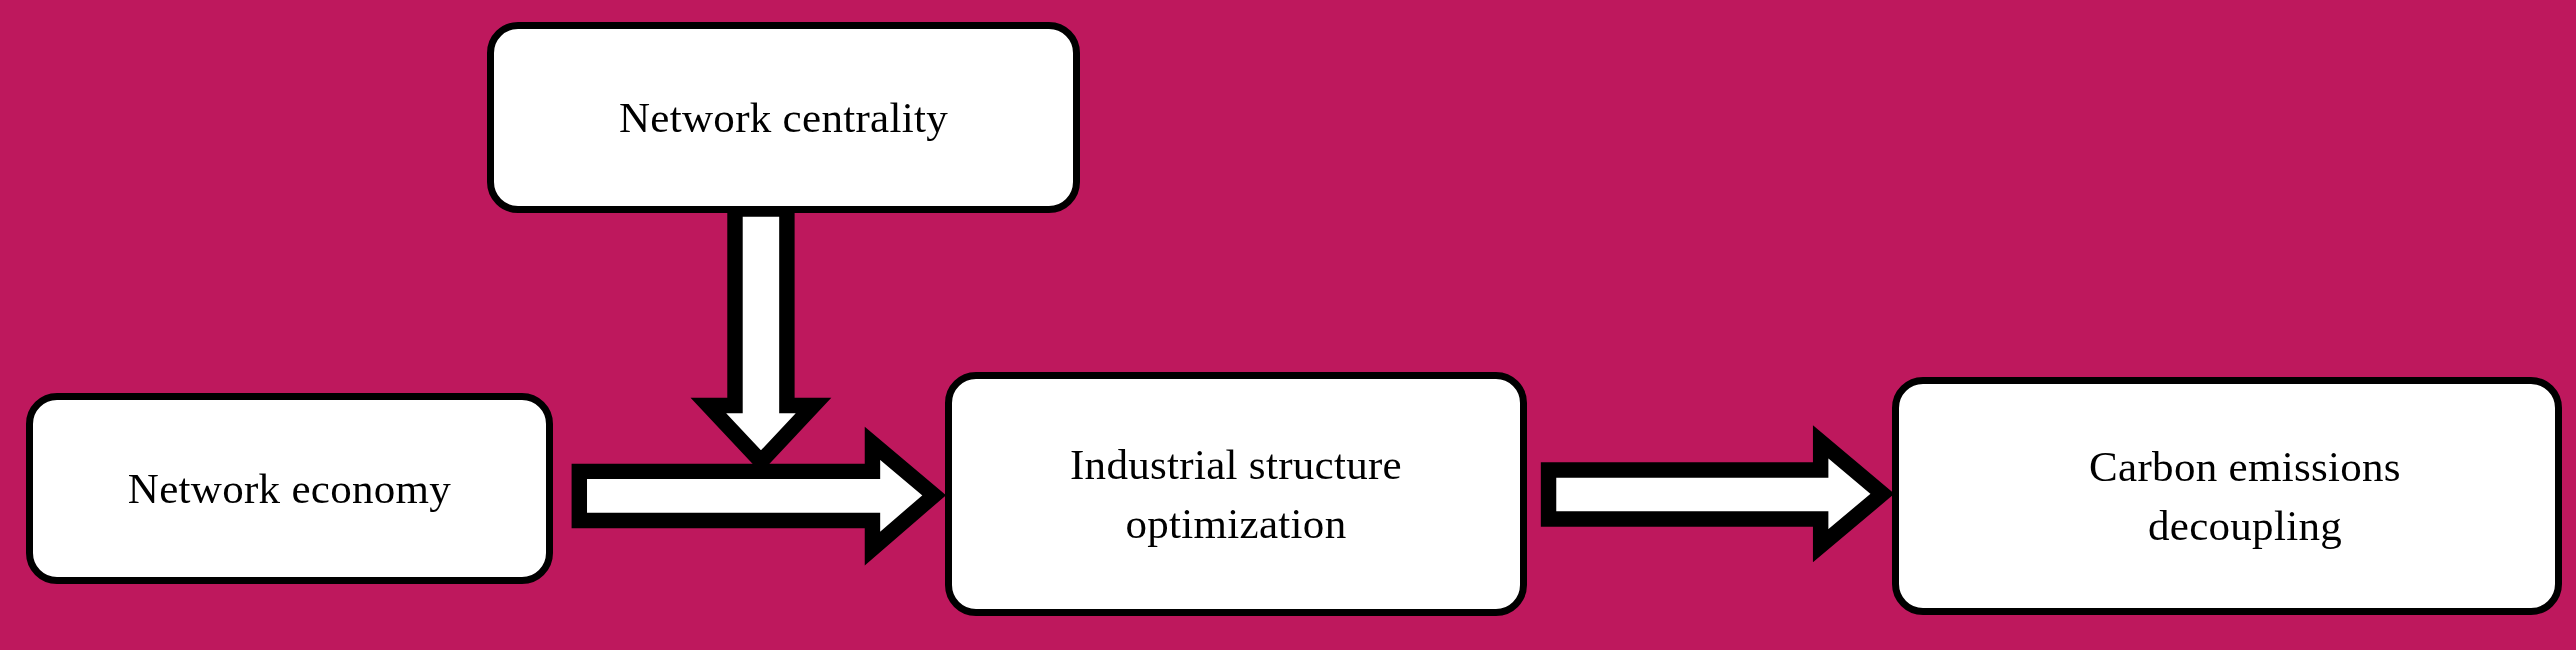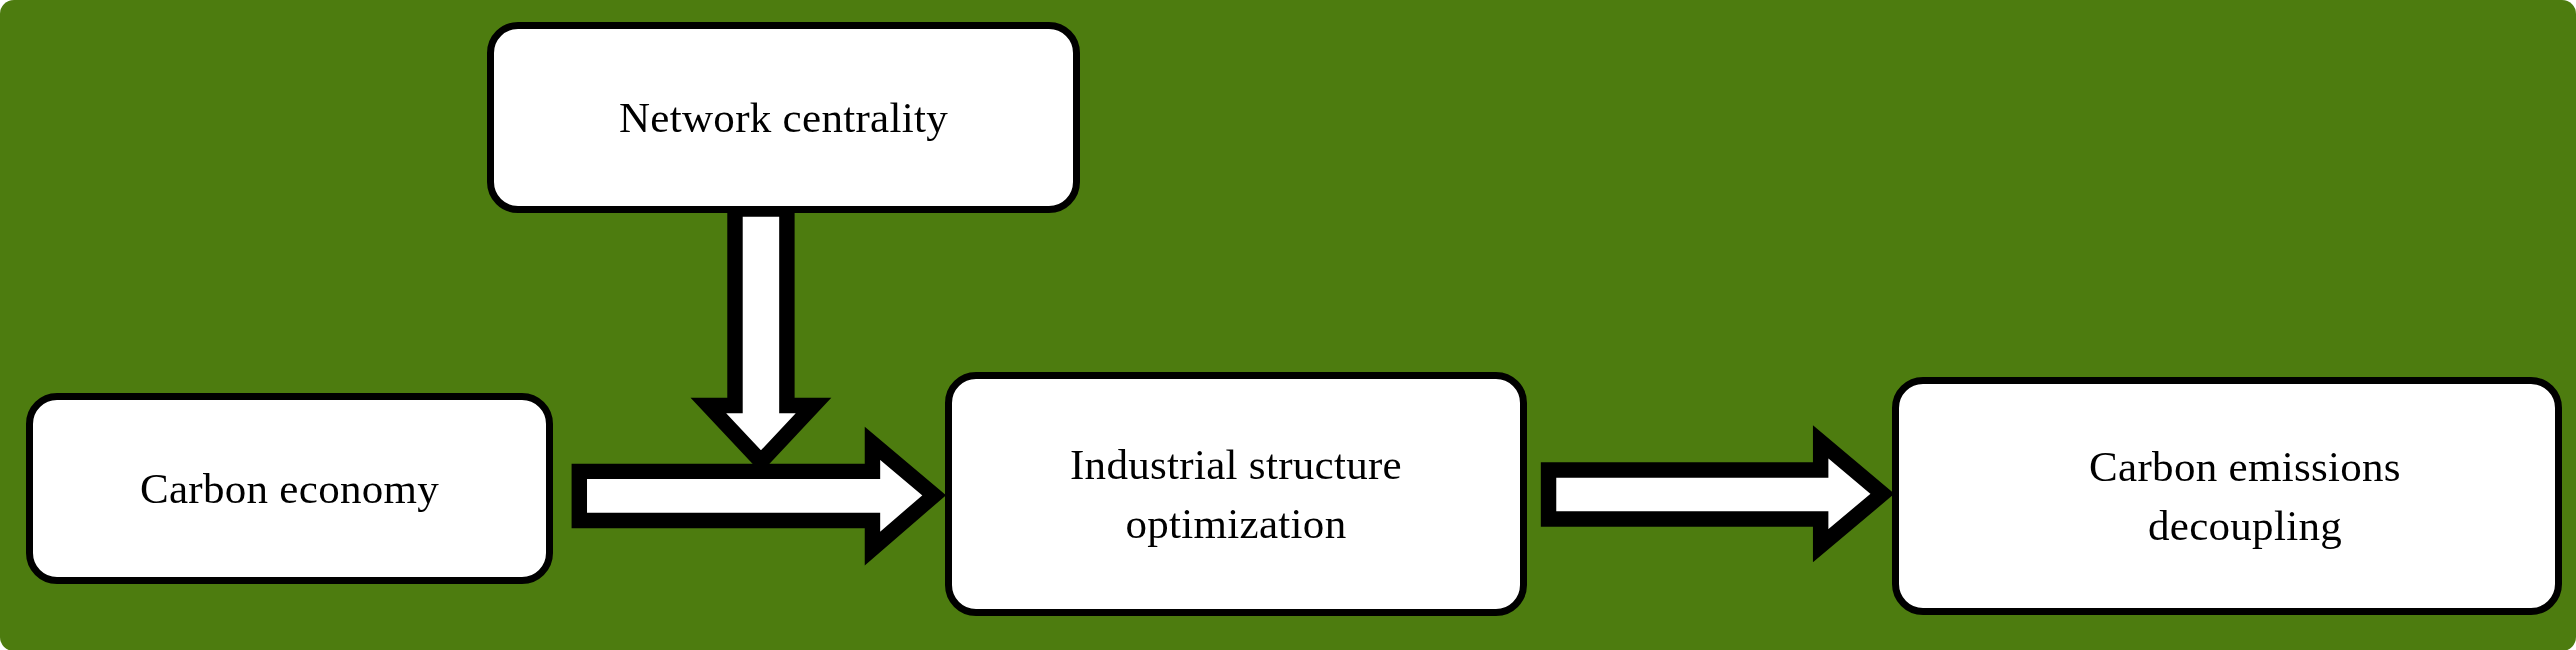--- a/index.html
+++ b/index.html
@@ -10,22 +10,21 @@
   body {
     width: 2576px;
     height: 651px;
     font-family: "Liberation Serif", "DejaVu Serif", serif;
     overflow: hidden;
   }
   #diagram-canvas {
     position: relative;
     width: 2576px;
     height: 651px;
-    background: #4d7c0f;
-    border-radius: 14px;
+    background: #be185d;
   }
   #diagram-svg {
     position: absolute;
     top: 0;
     left: 0;
     width: 2576px;
     height: 651px;
     display: block;
   }
   .node-box {
@@ -65,21 +64,21 @@
     <polygon points="826,672 1244,672 1244,632 1332,706 1244,782 1244,742 826,742" fill="#ffffff" stroke="#000000" stroke-width="22" stroke-linejoin="miter"></polygon>
 
     <polygon points="2208,670 2596,670 2596,630 2684,704 2596,778 2596,740 2208,740" fill="#ffffff" stroke="#000000" stroke-width="22" stroke-linejoin="miter"></polygon>
   </svg>
 
   <div class="node-box" id="node-network-centrality">
     <span class="node-label">Network centrality</span>
   </div>
 
   <div class="node-box" id="node-digital-economy">
-    <span class="node-label">Carbon economy</span>
+    <span class="node-label">Network economy</span>
   </div>
 
   <div class="node-box" id="node-industrial-structure">
     <span class="node-label">Industrial structure
 optimization</span>
   </div>
 
   <div class="node-box" id="node-carbon-decoupling">
     <span class="node-label">Carbon emissions
 decoupling</span>

